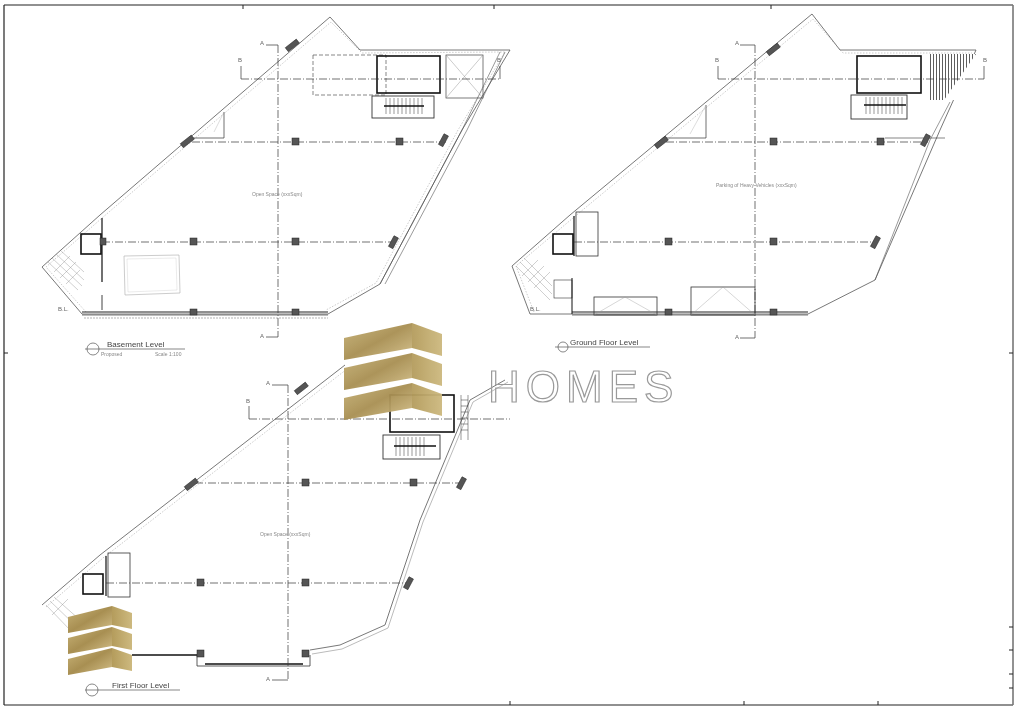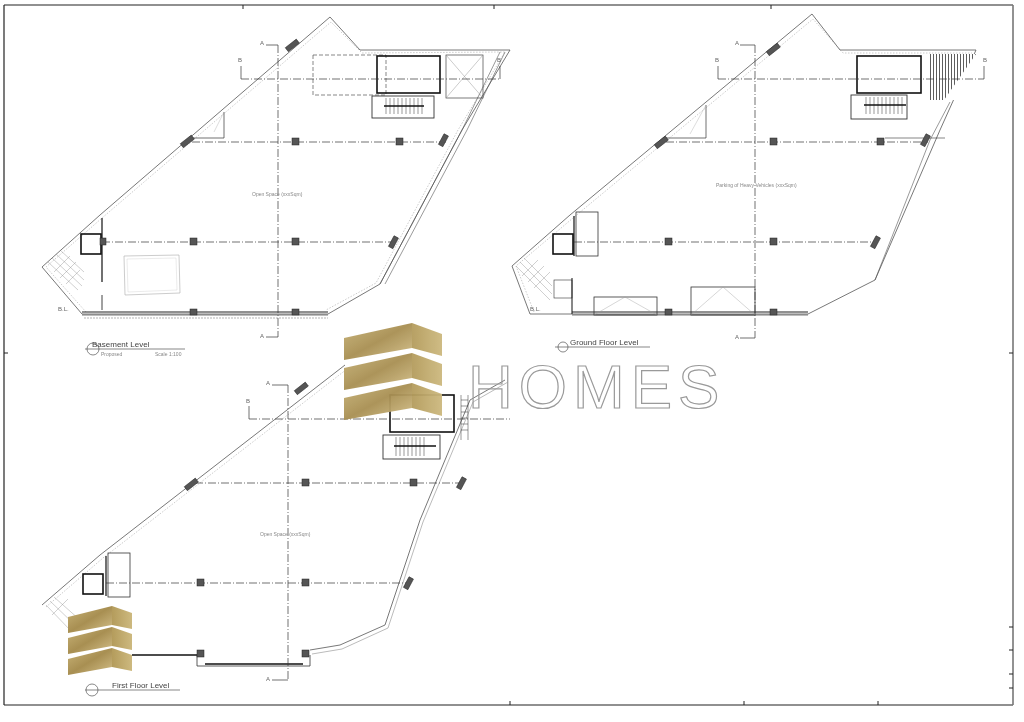--- a/index.html
+++ b/index.html
@@ -296,21 +296,21 @@
   <g>
     <polygon points="68,617 112,606 112,625 68,633" fill="url(#gold)"></polygon>
     <polygon points="112,606 132,613 132,629 112,625" fill="url(#gold2)"></polygon>
     <polygon points="68,638 112,627 112,646 68,654" fill="url(#gold)"></polygon>
     <polygon points="112,627 132,634 132,650 112,646" fill="url(#gold2)"></polygon>
     <polygon points="68,659 112,648 112,667 68,675" fill="url(#gold)"></polygon>
     <polygon points="112,648 132,655 132,671 112,667" fill="url(#gold2)"></polygon>
   </g>
 </svg>
 
-<span class="lbl title-txt" style="left:92px;top:340px;">Basement Level</span>
+<span class="lbl title-txt" style="left:107px;top:340px;">Basement Level</span>
 <span class="lbl sub-txt" style="left:101px;top:351px;">Proposed</span>
 <span class="lbl sub-txt" style="left:155px;top:351px;">Scale 1:100</span>
 <span class="lbl room-txt" style="left:252px;top:191px;">Open Space (xxxSqm)</span>
 <span class="lbl mark" style="left:58px;top:306px;">B.L.</span>
 <span class="lbl mark" style="left:260px;top:40px;">A</span>
 <span class="lbl mark" style="left:260px;top:333px;">A</span>
 <span class="lbl mark" style="left:238px;top:57px;">B</span>
 <span class="lbl mark" style="left:497px;top:57px;">B</span>
 
 <span class="lbl title-txt" style="left:570px;top:338px;">Ground Floor Level</span>
@@ -320,16 +320,16 @@
 <span class="lbl mark" style="left:735px;top:334px;">A</span>
 <span class="lbl mark" style="left:715px;top:57px;">B</span>
 <span class="lbl mark" style="left:983px;top:57px;">B</span>
 
 <span class="lbl title-txt" style="left:112px;top:681px;">First Floor Level</span>
 <span class="lbl room-txt" style="left:260px;top:531px;">Open Space (xxxSqm)</span>
 <span class="lbl mark" style="left:266px;top:380px;">A</span>
 <span class="lbl mark" style="left:266px;top:676px;">A</span>
 <span class="lbl mark" style="left:246px;top:398px;">B</span>
 
-<span class="wm-text" style="left:468px;top:362px;font-size:62px;line-height:50px;text-align:right;">HOMES</span>
+<span class="wm-text" style="left:488px;top:362px;font-size:44px;line-height:50px;text-align:right;">HOMES</span>
 
 
 </div>
 
 </body></html>

